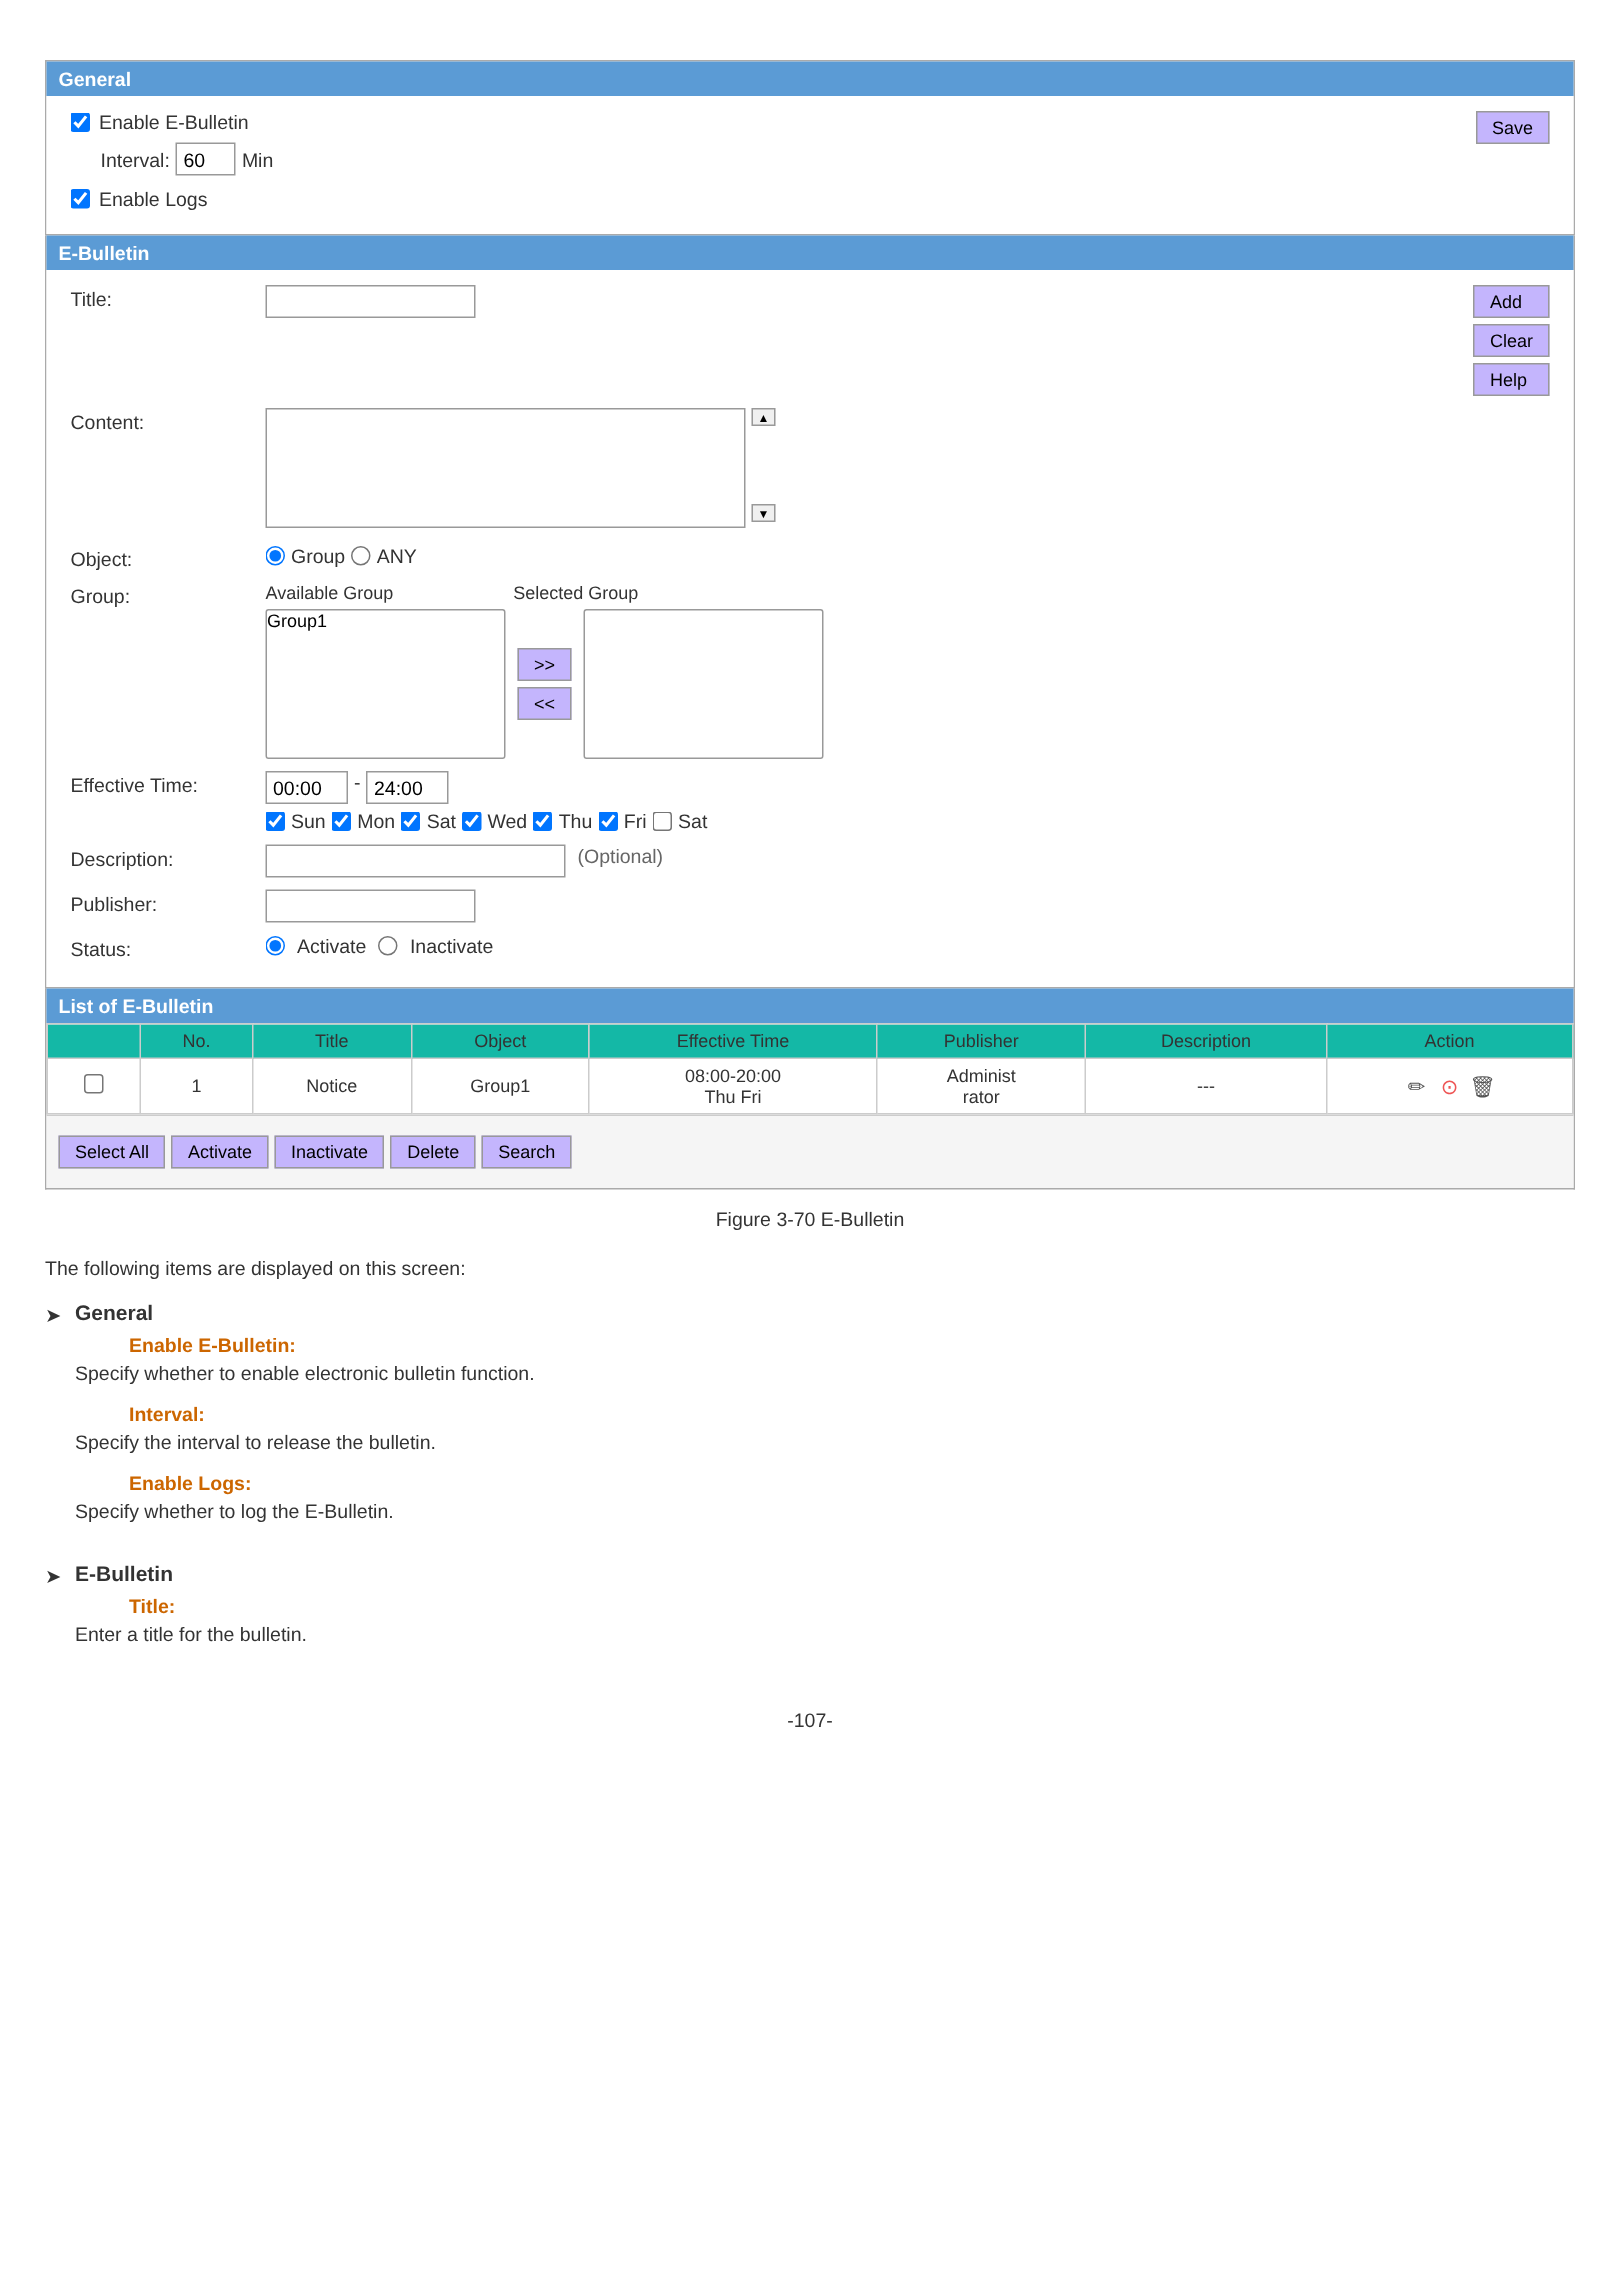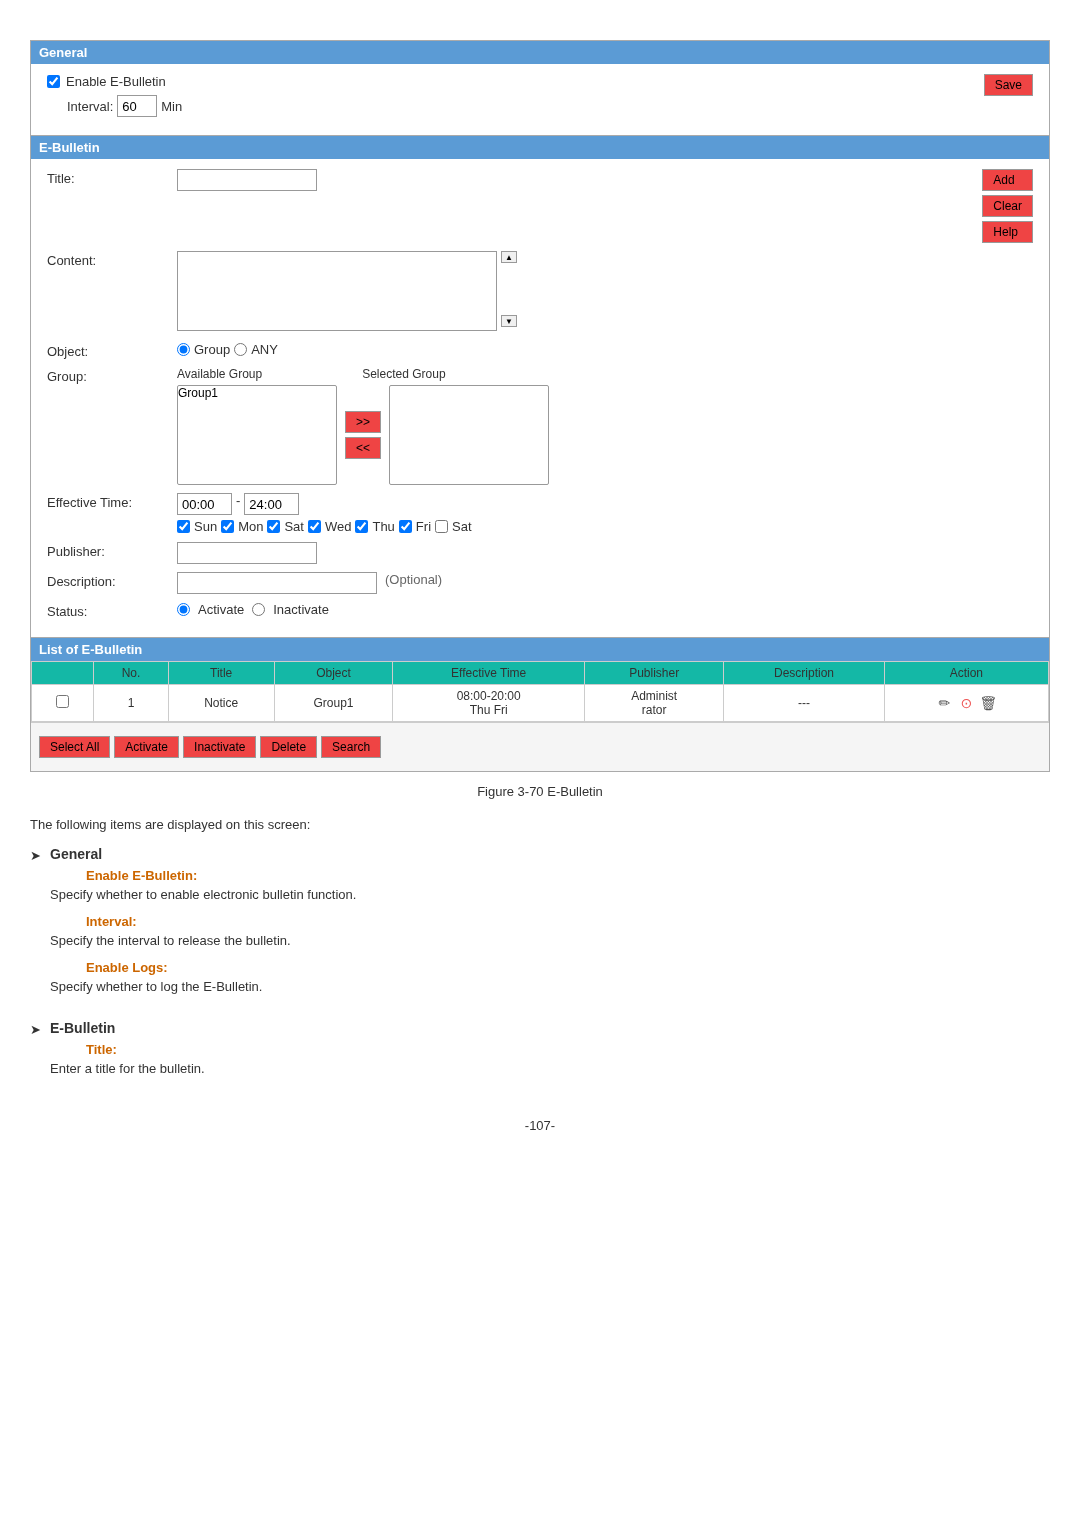--- a/index.html
+++ b/index.html
@@ -69,21 +69,21 @@
     textarea {
       border: 1px solid #999;
       padding: 2px 4px;
       font-size: 13px;
       resize: none;
     }
 
     
     .btn {
       border: 1px solid #999;
-      background: #ef4444;
+      background: #c4b5fd;
       padding: 2px 10px;
       font-size: 12px;
       cursor: pointer;
       height: 22px;
       display: inline-flex;
       align-items: center;
     }
 
     
     .action-buttons {
@@ -268,21 +268,21 @@
     .page-number {
       text-align: center;
       margin-top: 30px;
       font-size: 13px;
       color: #333;
     }
 
     
     .group-header {
       display: flex;
-      gap: 100px;
+      gap: 80px;
       margin-bottom: 4px;
       font-size: 12px;
       color: #333;
     }
 
     .interval-row {
       display: flex;
       align-items: center;
       gap: 4px;
       margin-left: 20px;
@@ -308,20 +308,24 @@
           <input type="checkbox" checked="" style="">
           <span>Enable E-Bulletin</span>
         </div>
 
         <div class="interval-row" style="margin-bottom: 8px;">
           <span>Interval:</span>
           <input type="text" value="60" style="width: 40px;">
           <span>Min</span>
         </div>
 
+        <div class="checkbox-row">
+          <input type="checkbox" checked="" style="">
+          <span>Enable Logs</span>
+        </div>
       </div>
     </div>
   </div>
 
   <div class="panel" style="border-top: none;">
     <div class="panel-header">
       <span>E-Bulletin</span>
     </div>
     <div class="panel-body">
 
@@ -406,31 +410,31 @@
               <input type="checkbox" checked="" style="">
               <span>Fri</span>
               <input type="checkbox" style="">
               <span>Sat</span>
             </div>
           </div>
         </div>
       </div>
 
       <div class="form-row">
-        <div class="form-label">Publisher:</div>
-        <div class="form-control-area">
-          <input type="text" style="width: 140px;">
-        </div>
-      </div>
-
-      <div class="form-row">
         <div class="form-label">Description:</div>
         <div class="form-control-area">
           <input type="text" style="width: 200px;">
           <span style="color: #666; margin-left: 4px;">(Optional)</span>
+        </div>
+      </div>
+
+      <div class="form-row">
+        <div class="form-label">Publisher:</div>
+        <div class="form-control-area">
+          <input type="text" style="width: 140px;">
         </div>
       </div>
 
       <div class="form-row">
         <div class="form-label">Status:</div>
         <div class="form-control-area status-row">
           <input type="radio" name="status" checked="" style="">
           <span>Activate</span>
           <input type="radio" name="status" style="">
           <span>Inactivate</span>

